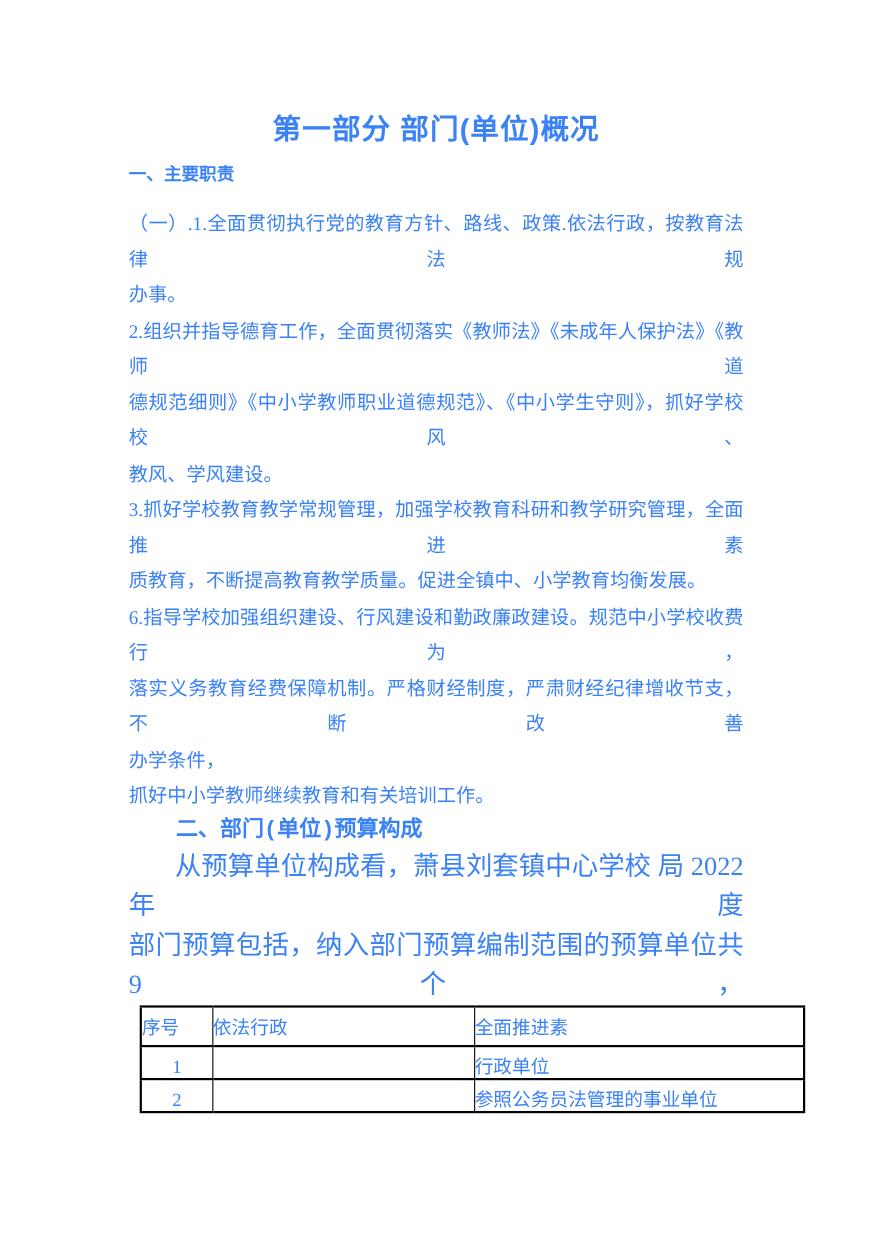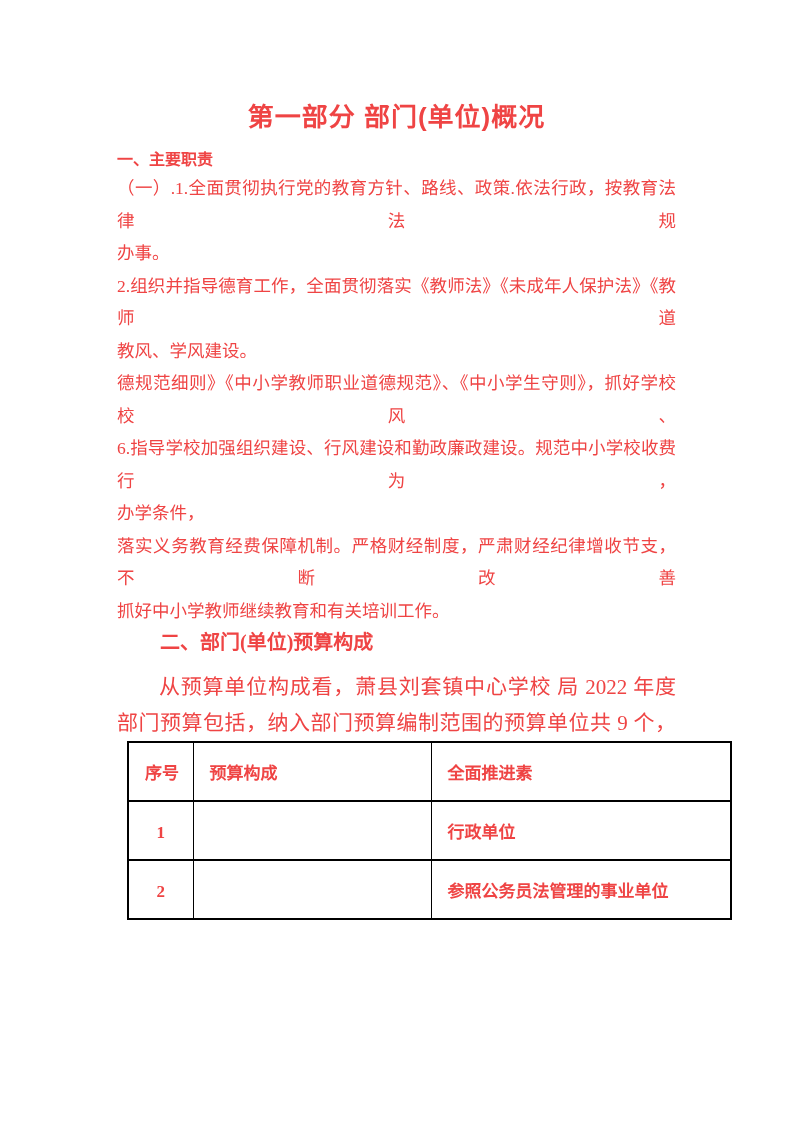--- a/index.html
+++ b/index.html
@@ -4,78 +4,79 @@
 <style>
   html, body { margin: 0; padding: 0; background: #ffffff; }
   .page {
     position: relative;
     width: 793px;
     height: 1122px;
     margin: 0 auto;
     background: #ffffff;
     box-sizing: border-box;
     padding: 103px 117px 0 117px;
-    color: #ef4444;
+    color: #3b82f6;
     font-family: "Liberation Serif", "DejaVu Serif", serif;
     overflow: hidden;
   }
   .doc-title {
     font-size: 26px;
     font-weight: bold;
     line-height: 28px;
     text-align: center;
     letter-spacing: 1px;
     font-family: "Liberation Sans", "DejaVu Sans", sans-serif;
   }
   .h1 {
     margin-top: 17px;
     font-size: 16px;
     font-weight: bold;
     line-height: 24px;
     font-family: "Liberation Sans", "DejaVu Sans", sans-serif;
   }
   .duties {
+    margin-top: 15px;
     font-size: 17.5px;
     line-height: 32.5px;
   }
   .paragraph { margin: 0; }
   .line {
     text-align: justify;
     text-align-last: left;
     white-space: normal;
   }
   .line.jfull { text-align-last: justify; }
   .h2 {
     margin: 3px 0 0 43px;
     font-size: 20px;
     font-weight: bold;
     line-height: 25px;
-    font-family: Liberation Serif, serif;
+    font-family: Liberation Mono, monospace;
   }
   .intro {
-    margin-top: 14px;
-    font-size: 21px;
+    margin-top: 2px;
+    font-size: 24px;
     line-height: 36px;
   }
   .intro .line.indent { text-indent: 42px; }
   table.unit-table {
     border-collapse: collapse;
     table-layout: fixed;
     width: 603px;
     margin: 0 0 0 10px;
     border: 2px solid #000000;
     font-size: 17px;
   }
   table.unit-table td, table.unit-table th {
     border-left: 1px solid #000000;
     border-right: 1px solid #000000;
     border-top: 2px solid #000000;
     border-bottom: 2px solid #000000;
-    font-weight: bold;
-    padding: 16px;
+    font-weight: normal;
+    padding: 0;
     overflow: hidden;
     white-space: nowrap;
   }
   tr.header-row { height: 36px; }
   tr.row-0, tr.row-1 { height: 30px; }
   tr.header-row th { vertical-align: middle; text-align: left; }
   th.h-col0 { text-align: center; }
   th.h-col1 { padding-left: 113px; }
   th.h-col2 { padding-left: 27px; }
   td { vertical-align: bottom; padding-bottom: 3px; }
@@ -91,27 +92,31 @@
 
   <div class="h1">一、主要职责</div>
 
   <div class="duties">
       <div class="paragraph">
         <div class="line jfull">（一）.1.全面贯彻执行党的教育方针、路线、政策.依法行政，按教育法律法规</div>
         <div class="line">办事。</div>
       </div>
       <div class="paragraph">
         <div class="line jfull">2.组织并指导德育工作，全面贯彻落实《教师法》《未成年人保护法》《教师道</div>
+        <div class="line jfull">德规范细则》《中小学教师职业道德规范》、《中小学生守则》，抓好学校校风、</div>
         <div class="line">教风、学风建设。</div>
-        <div class="line jfull">德规范细则》《中小学教师职业道德规范》、《中小学生守则》，抓好学校校风、</div>
+      </div>
+      <div class="paragraph">
+        <div class="line jfull">3.抓好学校教育教学常规管理，加强学校教育科研和教学研究管理，全面推进素</div>
+        <div class="line">质教育，不断提高教育教学质量。促进全镇中、小学教育均衡发展。</div>
       </div>
       <div class="paragraph">
         <div class="line jfull">6.指导学校加强组织建设、行风建设和勤政廉政建设。规范中小学校收费行为，</div>
+        <div class="line jfull">落实义务教育经费保障机制。严格财经制度，严肃财经纪律增收节支，不断改善</div>
         <div class="line">办学条件，</div>
-        <div class="line jfull">落实义务教育经费保障机制。严格财经制度，严肃财经纪律增收节支，不断改善</div>
       </div>
       <div class="paragraph">
         <div class="line">抓好中小学教师继续教育和有关培训工作。</div>
       </div>
     </div>
 
   <div class="h2">二、部门(单位)预算构成</div>
 
   <div class="intro">
       <div class="line indent jfull">从预算单位构成看，萧县刘套镇中心学校 局 2022 年度</div>
@@ -120,21 +125,21 @@
 
   <table class="unit-table">
     <colgroup>
       <col style="width:65px">
       <col style="width:238px">
       <col style="width:300px">
     </colgroup>
     <tbody>
         <tr class="header-row">
           <th class="h-col0">序号</th>
-          <th class="h-col1">预算构成</th>
+          <th class="h-col1">依法行政</th>
           <th class="h-col2">全面推进素</th>
         </tr>
         <tr class="row-0">
           <td class="col0">1</td>
           <td class="col1"></td>
           <td class="col2">行政单位</td>
         </tr>
         <tr class="row-1">
           <td class="col0">2</td>
           <td class="col1"></td>

